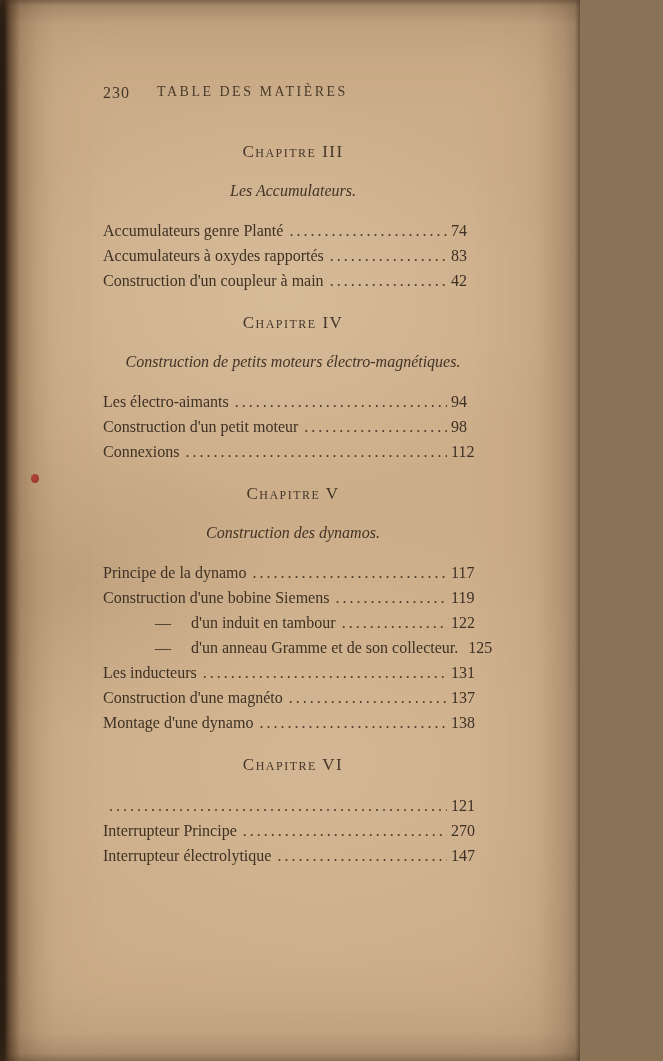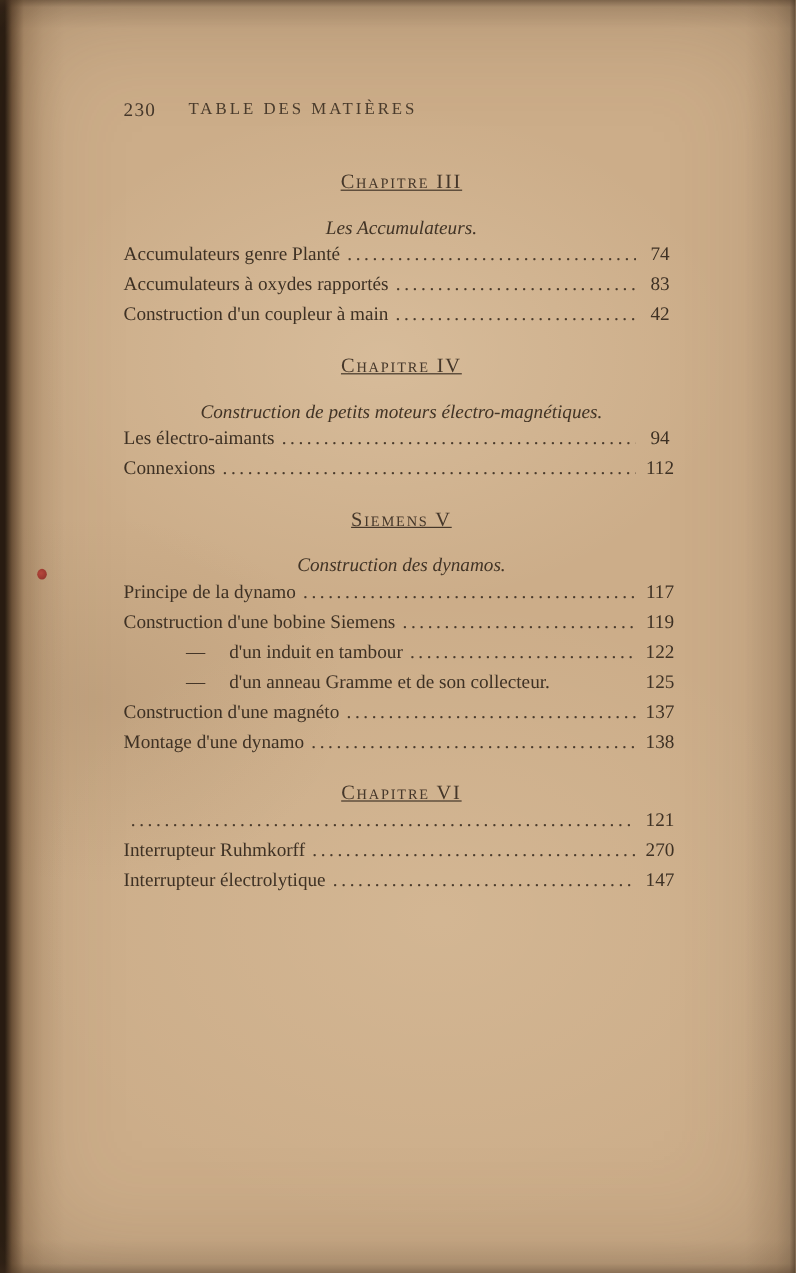--- a/index.html
+++ b/index.html
@@ -1,19 +1,19 @@
 <!DOCTYPE html>
 <html><head>
 <meta charset="utf-8">
 <style>
   * { margin: 0; padding: 0; box-sizing: border-box; }
   html, body { width: 663px; background: #8a7257; }
   .scan {
     position: relative;
-    width: 663px;
+    width: 580px;
     height: 1061px;
     overflow: hidden;
     font-family: "Liberation Serif", serif;
     color: #3e3124;
     background:
       linear-gradient(180deg, rgba(62,44,28,0.50) 0px, rgba(62,44,28,0.16) 6px, rgba(62,44,28,0) 24px),
       linear-gradient(0deg, rgba(62,44,28,0.40) 0px, rgba(62,44,28,0.12) 8px, rgba(62,44,28,0) 28px),
       linear-gradient(90deg, #1f150c 0px, #1f150c 4px, rgba(94,68,44,0.85) 10px, rgba(146,113,79,0.45) 20px, rgba(160,128,92,0.18) 36px, rgba(160,128,92,0) 54px),
       linear-gradient(270deg, rgba(43,30,18,0.60) 0px, rgba(43,30,18,0.22) 5px, rgba(120,92,62,0.18) 16px, rgba(120,92,62,0) 42px),
       radial-gradient(ellipse 420px 300px at 48% 28%, rgba(255,240,214,0.22), rgba(255,240,214,0) 70%),
@@ -43,32 +43,31 @@
     white-space: nowrap;
   }
   .chapter-heading {
     margin-top: 20px;
     text-align: center;
     font-variant: small-caps;
     font-size: 17px;
     letter-spacing: 1.5px;
     color: #45372a;
     font-weight: normal;
-    text-decoration: underline;
   }
   .chapter:first-of-type .chapter-heading { margin-top: 40px; }
   .chapter-subtitle {
     margin-top: 20px;
     text-align: center;
     font-style: italic;
     font-size: 16px;
     font-weight: normal;
     color: #423426;
   }
-  .entries { margin-top: 0; }
+  .entries { margin-top: 18px; }
   .entry {
     display: flex;
     align-items: baseline;
     font-size: 16px;
     line-height: 25px;
     color: #3e3124;
   }
   .entry .label { white-space: nowrap; flex: none; }
   .entry .dash {
     flex: none;
@@ -81,21 +80,21 @@
     overflow: hidden;
     white-space: nowrap;
     margin: 0 4px 0 6px;
     letter-spacing: 3px;
     color: #4a3b2c;
   }
   .leader::after {
     content: "..........................................................................................";
   }
   .leader.blank::after { content: ""; }
-  .pg { flex: none; min-width: 32px; text-align: center; }
+  .pg { flex: none; min-width: 32px; text-align: left; }
   .ink-spot {
     position: absolute;
     left: 31px; top: 474px;
     width: 8px; height: 9px;
     border-radius: 50%;
     background: radial-gradient(circle at 40% 40%, #b5473c, #8a2f26);
   }
 </style>
 </head>
 <body>
@@ -137,29 +136,34 @@
       <section class="chapter">
         <h2 class="chapter-heading">Chapitre IV</h2>
         <h3 class="chapter-subtitle">Construction de petits moteurs électro-magnétiques.</h3>
         <div class="entries">
           <div class="entry">
             <span class="label">Les électro-aimants</span>
             <span class="leader"></span>
             <span class="pg">94</span>
           </div>
           <div class="entry">
+            <span class="label">Construction d'un petit moteur</span>
+            <span class="leader"></span>
+            <span class="pg">98</span>
+          </div>
+          <div class="entry">
             <span class="label">Connexions</span>
             <span class="leader"></span>
             <span class="pg">112</span>
           </div>
         </div>
       </section>
 
       <section class="chapter">
-        <h2 class="chapter-heading">Siemens V</h2>
+        <h2 class="chapter-heading">Chapitre V</h2>
         <h3 class="chapter-subtitle">Construction des dynamos.</h3>
         <div class="entries">
           <div class="entry">
             <span class="label">Principe de la dynamo</span>
             <span class="leader"></span>
             <span class="pg">117</span>
           </div>
           <div class="entry">
             <span class="label">Construction d'une bobine Siemens</span>
             <span class="leader"></span>
@@ -171,41 +175,46 @@
             <span class="leader"></span>
             <span class="pg">122</span>
           </div>
           <div class="entry">
             <span class="dash">—</span>
             <span class="label">d'un anneau Gramme et de son collecteur.</span>
             <span class="leader blank"></span>
             <span class="pg">125</span>
           </div>
           <div class="entry">
+            <span class="label">Les inducteurs</span>
+            <span class="leader"></span>
+            <span class="pg">131</span>
+          </div>
+          <div class="entry">
             <span class="label">Construction d'une magnéto</span>
             <span class="leader"></span>
             <span class="pg">137</span>
           </div>
           <div class="entry">
             <span class="label">Montage d'une dynamo</span>
             <span class="leader"></span>
             <span class="pg">138</span>
           </div>
         </div>
       </section>
 
       <section class="chapter">
         <h2 class="chapter-heading">Chapitre VI</h2>
         <div class="entries">
           <div class="entry">
             <span class="leader"></span>
             <span class="pg">121</span>
           </div>
           <div class="entry">
-            <span class="label">Interrupteur Ruhmkorff</span>
+            <span class="label">Interrupteur Principe</span>
             <span class="leader"></span>
             <span class="pg">270</span>
           </div>
           <div class="entry">
             <span class="label">Interrupteur électrolytique</span>
             <span class="leader"></span>
             <span class="pg">147</span>
           </div>
         </div>
       </section>

